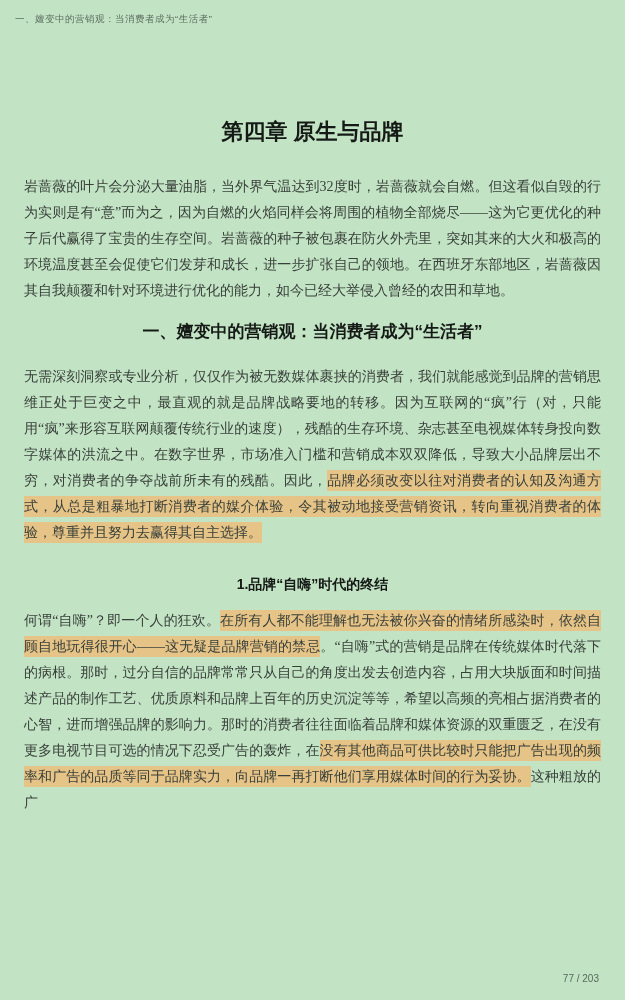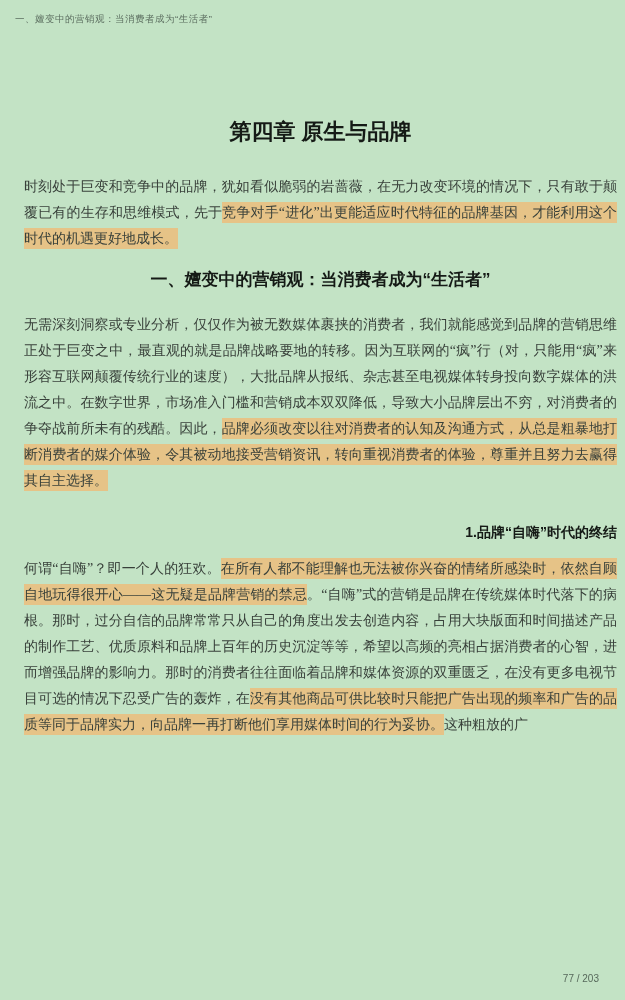--- a/index.html
+++ b/index.html
@@ -16,21 +16,21 @@
   .running-header {
     position: absolute;
     top: 13px;
     left: 15px;
     font-size: 9.5px;
     letter-spacing: 0.5px;
     color: #5d6f61;
     font-family: "Liberation Sans", sans-serif;
   }
   .page-body {
-    padding: 116px 8px 0 24px;
+    padding: 116px 24px 0 24px;
   }
   .chapter-title {
     margin: 0 0 26px 0;
     text-align: center;
     font-size: 22px;
     line-height: 32px;
     font-weight: bold;
     color: #151a16;
     font-family: "Liberation Sans", sans-serif;
   }
@@ -38,21 +38,21 @@
     margin: 16px 0 20px 0;
     text-align: center;
     font-size: 17px;
     line-height: 24px;
     font-weight: bold;
     color: #151a16;
     font-family: "Liberation Sans", sans-serif;
   }
   .subsection-title {
     margin: 28px 0 14px 0;
-    text-align: right;
+    text-align: center;
     font-size: 14px;
     line-height: 20px;
     font-weight: bold;
     color: #151a16;
     font-family: "Liberation Sans", sans-serif;
   }
   p.para {
     margin: 0 0 13px 0;
     font-size: 14px;
     line-height: 26px;
@@ -78,26 +78,26 @@
 
 <div>
 
   <div class="running-header">一、嬗变中的营销观：当消费者成为“生活者”</div>
 
   <div class="page-body">
 
     <h1 class="chapter-title">第四章 原生与品牌</h1>
 
 
+    <p class="para"><span>岩蔷薇的叶片会分泌大量油脂，当外界气温达到32度时，岩蔷薇就会自燃。但这看似自毁的行为实则是有“意”而为之，因为自燃的火焰同样会将周围的植物全部烧尽——这为它更优化的种子后代赢得了宝贵的生存空间。岩蔷薇的种子被包裹在防火外壳里，突如其来的大火和极高的环境温度甚至会促使它们发芽和成长，进一步扩张自己的领地。在西班牙东部地区，岩蔷薇因其自我颠覆和针对环境进行优化的能力，如今已经大举侵入曾经的农田和草地。</span></p>
 
-    <p class="para"><span>时刻处于巨变和竞争中的品牌，犹如看似脆弱的岩蔷薇，在无力改变环境的情况下，只有敢于颠覆已有的生存和思维模式，先于</span><span class="hl">竞争对手“进化”出更能适应时代特征的品牌基因，才能利用这个时代的机遇更好地成长。</span></p>
 
     <h2 class="section-title">一、嬗变中的营销观：当消费者成为“生活者”</h2>
 
-    <p class="para"><span>无需深刻洞察或专业分析，仅仅作为被无数媒体裹挟的消费者，我们就能感觉到品牌的营销思维正处于巨变之中，最直观的就是品牌战略要地的转移。因为互联网的“疯”行（对，只能用“疯”来形容互联网颠覆传统行业的速度），大批品牌从报纸、杂志甚至电视媒体转身投向数字媒体的洪流之中。在数字世界，市场准入门槛和营销成本双双降低，导致大小品牌层出不穷，对消费者的争夺战前所未有的残酷。因此，</span><span class="hl">品牌必须改变以往对消费者的认知及沟通方式，从总是粗暴地打断消费者的媒介体验，令其被动地接受营销资讯，转向重视消费者的体验，尊重并且努力去赢得其自主选择。</span></p>
+    <p class="para"><span>无需深刻洞察或专业分析，仅仅作为被无数媒体裹挟的消费者，我们就能感觉到品牌的营销思维正处于巨变之中，最直观的就是品牌战略要地的转移。因为互联网的“疯”行（对，只能用“疯”来形容互联网颠覆传统行业的速度），残酷的生存环境、杂志甚至电视媒体转身投向数字媒体的洪流之中。在数字世界，市场准入门槛和营销成本双双降低，导致大小品牌层出不穷，对消费者的争夺战前所未有的残酷。因此，</span><span class="hl">品牌必须改变以往对消费者的认知及沟通方式，从总是粗暴地打断消费者的媒介体验，令其被动地接受营销资讯，转向重视消费者的体验，尊重并且努力去赢得其自主选择。</span></p>
 
     <h3 class="subsection-title">1.品牌“自嗨”时代的终结</h3>
 
     <p class="para"><span>何谓“自嗨”？即一个人的狂欢。</span><span class="hl">在所有人都不能理解也无法被你兴奋的情绪所感染时，依然自顾自地玩得很开心——这无疑是品牌营销的禁忌</span><span>。“自嗨”式的营销是品牌在传统媒体时代落下的病根。那时，过分自信的品牌常常只从自己的角度出发去创造内容，占用大块版面和时间描述产品的制作工艺、优质原料和品牌上百年的历史沉淀等等，希望以高频的亮相占据消费者的心智，进而增强品牌的影响力。那时的消费者往往面临着品牌和媒体资源的双重匮乏，在没有更多电视节目可选的情况下忍受广告的轰炸，在</span><span class="hl">没有其他商品可供比较时只能把广告出现的频率和广告的品质等同于品牌实力，向品牌一再打断他们享用媒体时间的行为妥协。</span><span>这种粗放的广</span></p>
 
   </div>
 
   <div class="page-indicator">77 / 203</div>
 
 </div>

